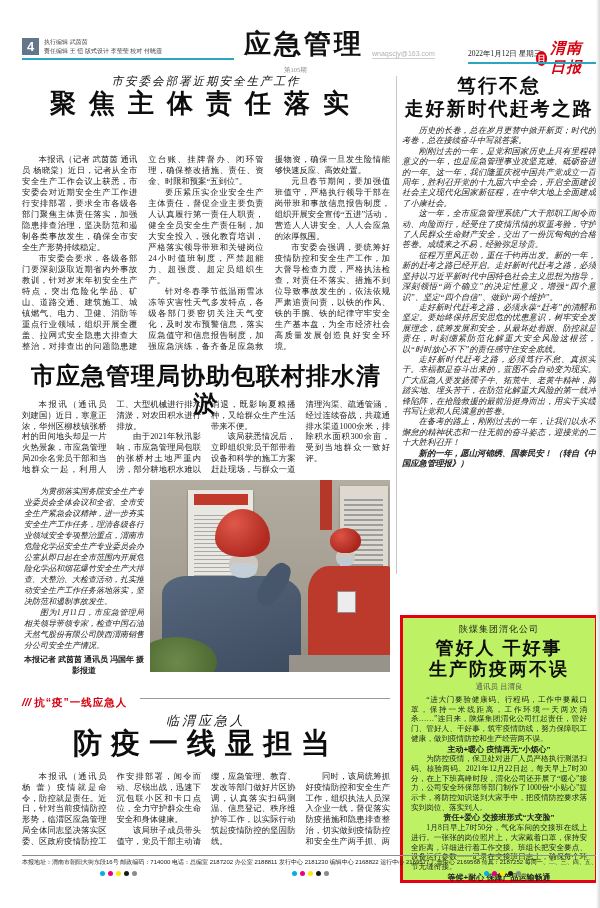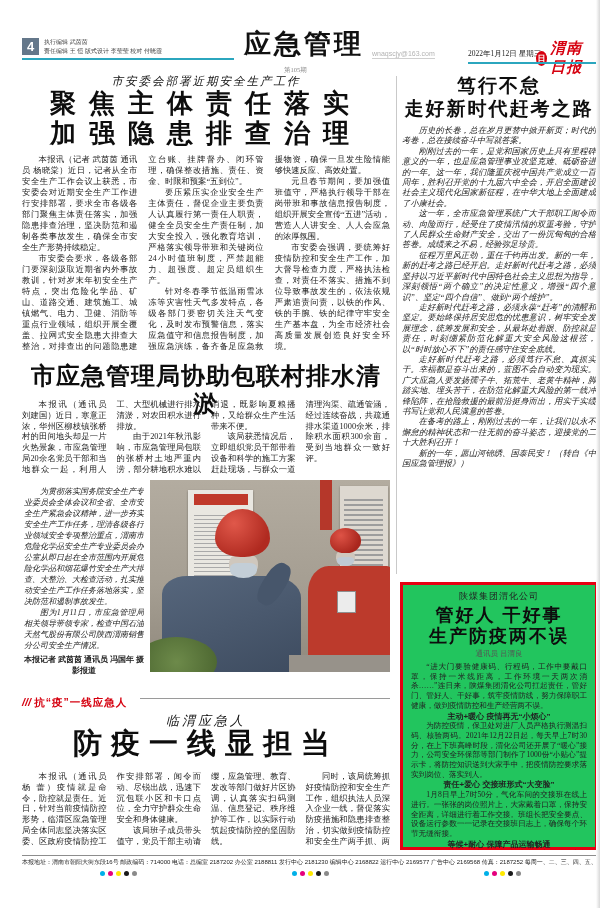--- a/index.html
+++ b/index.html
@@ -90,25 +90,25 @@
   .body4b{position:absolute;left:0;top:698px;width:100%;height:82px;overflow:hidden;
        column-count:4;column-gap:10px;font-size:8.3px;line-height:10.8px;text-align:justify;color:#222;}
 
   
   .rightzone{position:absolute;left:402px;top:74px;width:194px;height:500px;}
   .essay-title{width:100%;text-align:center;font:bold 19px/23px "Liberation Serif",serif;
        letter-spacing:2px;color:#0d0d0d;margin:0;}
   .essay-body{position:absolute;left:0;top:52px;width:100%;height:440px;overflow:hidden;
        font-size:8.3px;line-height:10.4px;text-align:justify;font-style:italic;color:#222;}
   .essay-body p{margin:0;text-indent:2em;}
-  .essay-body .attrib{font-weight:normal;}
-
-  
-  .redbox{position:absolute;left:400px;top:582px;width:198px;height:268px;box-sizing:border-box;
-       border:3px solid #e60012;background:#22c55e;padding:5px 8px 4px;}
+  .essay-body .attrib{font-weight:bold;}
+
+  
+  .redbox{position:absolute;left:400px;top:615px;width:198px;height:268px;box-sizing:border-box;
+       border:3px solid #e60012;background:#bef264;padding:5px 8px 4px;}
   .rb-kicker{text-align:center;font-size:9px;color:#222;letter-spacing:1px;}
   .rb-title{text-align:center;font:bold 18px/21px "Liberation Sans",sans-serif;letter-spacing:2px;color:#0d0d0d;margin-top:2px;}
   .rb-byline{text-align:center;font-size:7.5px;color:#555;margin-top:2px;}
   .rb-body{margin-top:3px;height:188px;overflow:hidden;font-size:7.6px;line-height:9.7px;text-align:justify;color:#222;}
   .rb-body p{margin:0;text-indent:2em;}
   .rb-sub{font-family:"Liberation Sans",sans-serif;font-weight:bold;text-align:center;text-indent:0 !important;
        font-size:8px;margin-top:1px !important;}
 
   
   .footer-rule{position:absolute;left:22px;top:855px;width:576px;height:1px;background:#8d8d8d;}
@@ -142,21 +142,20 @@
     <div class="rule-right"></div>
   </div>
 
   <div class="v-divider"></div>
 
   <div class="leftzone">
 
     <div class="kicker1">市安委会部署近期安全生产工作</div>
     <div class="main-title">
       <div>聚焦主体责任落实</div>
-      <div>加强隐患排查治理</div>
     </div>
     <div class="body3">
       <p>本报讯（记者 武茵茵 通讯员 杨晓棠）近日，记者从全市安全生产工作会议上获悉，市安委会对近期安全生产工作进行安排部署，要求全市各级各部门聚焦主体责任落实，加强隐患排查治理，坚决防范和遏制各类事故发生，确保全市安全生产形势持续稳定。</p>
       <p>市安委会要求，各级各部门要深刻汲取近期省内外事故教训，针对岁末年初安全生产特点，突出危险化学品、矿山、道路交通、建筑施工、城镇燃气、电力、卫健、消防等重点行业领域，组织开展全覆盖、拉网式安全隐患大排查大整治，对排查出的问题隐患建立台账、挂牌督办、闭环管理，确保整改措施、责任、资金、时限和预案“五到位”。</p>
       <p>要压紧压实企业安全生产主体责任，督促企业主要负责人认真履行第一责任人职责，健全全员安全生产责任制，加大安全投入，强化教育培训，严格落实领导带班和关键岗位24小时值班制度，严禁超能力、超强度、超定员组织生产。</p>
       <p>针对冬春季节低温雨雪冰冻等灾害性天气多发特点，各级各部门要密切关注天气变化，及时发布预警信息，落实应急值守和信息报告制度，加强应急演练，备齐备足应急救援物资，确保一旦发生险情能够快速反应、高效处置。</p>
       <p>元旦春节期间，要加强值班值守，严格执行领导干部在岗带班和事故信息报告制度，组织开展安全宣传“五进”活动，营造人人讲安全、人人会应急的浓厚氛围。</p>
       <p>市安委会强调，要统筹好疫情防控和安全生产工作，加大督导检查力度，严格执法检查，对责任不落实、措施不到位导致事故发生的，依法依规严肃追责问责，以铁的作风、铁的手腕、铁的纪律守牢安全生产基本盘，为全市经济社会高质量发展创造良好安全环境。</p>
     </div>
 

